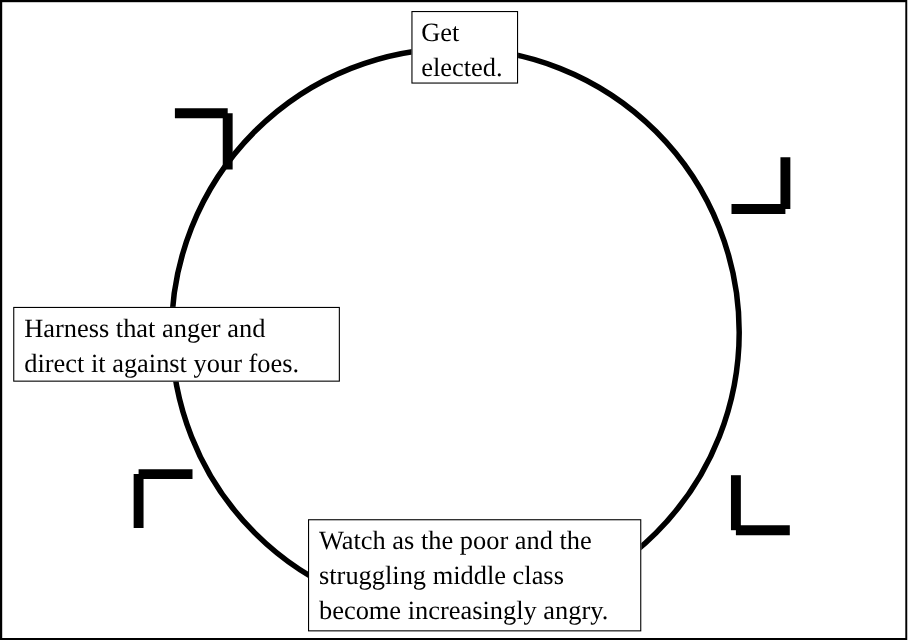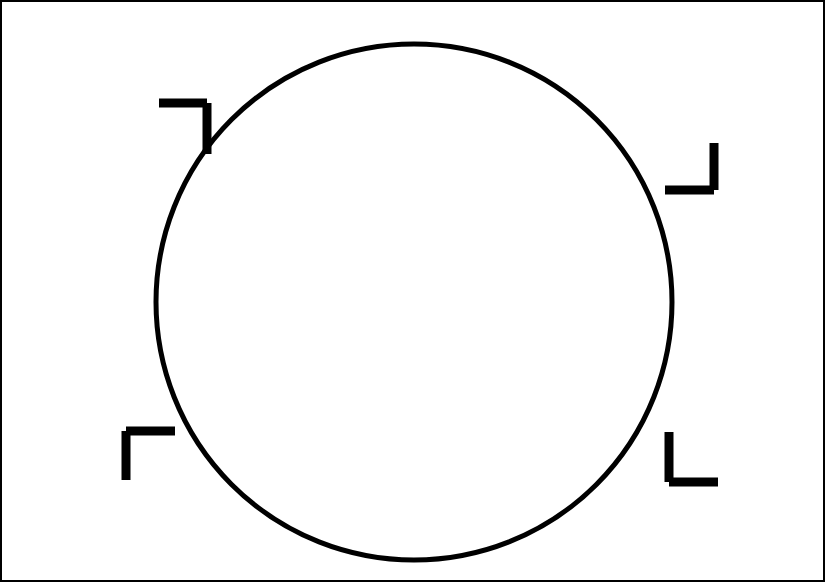--- a/index.html
+++ b/index.html
@@ -87,17 +87,24 @@
       <line x1="667" y1="480" x2="716" y2="480"></line>
       <line x1="667" y1="480" x2="667" y2="430"></line>
     </g>
 
     <g stroke="#000000" stroke-width="9" stroke-linecap="butt" fill="none">
       <line x1="124" y1="429" x2="173" y2="429"></line>
       <line x1="124" y1="429" x2="124" y2="478"></line>
     </g>
   </svg>
 
+  <div class="node-box" id="node-get-elected">Get
+elected.</div>
 
 
+  <div class="node-box" id="node-watch-angry">Watch as the poor and the
+struggling middle class
+become increasingly angry.</div>
 
+  <div class="node-box" id="node-harness-anger">Harness that anger and
+direct it against your foes.</div>
 
 </div>
 
 </body></html>

